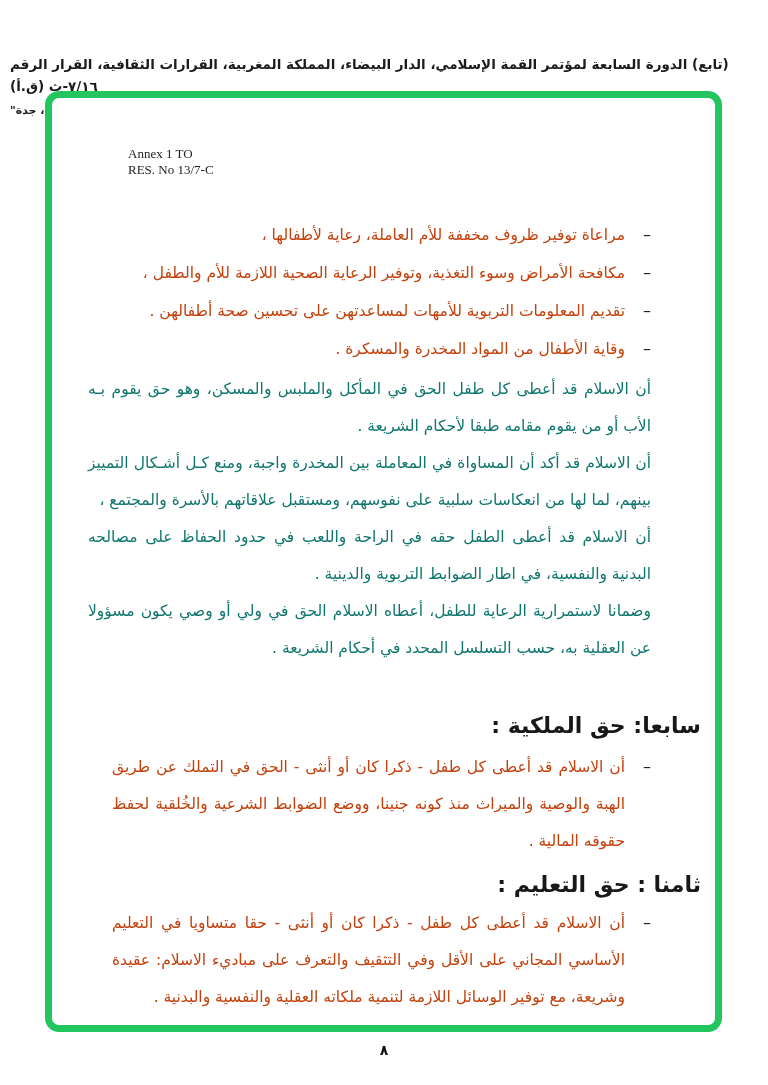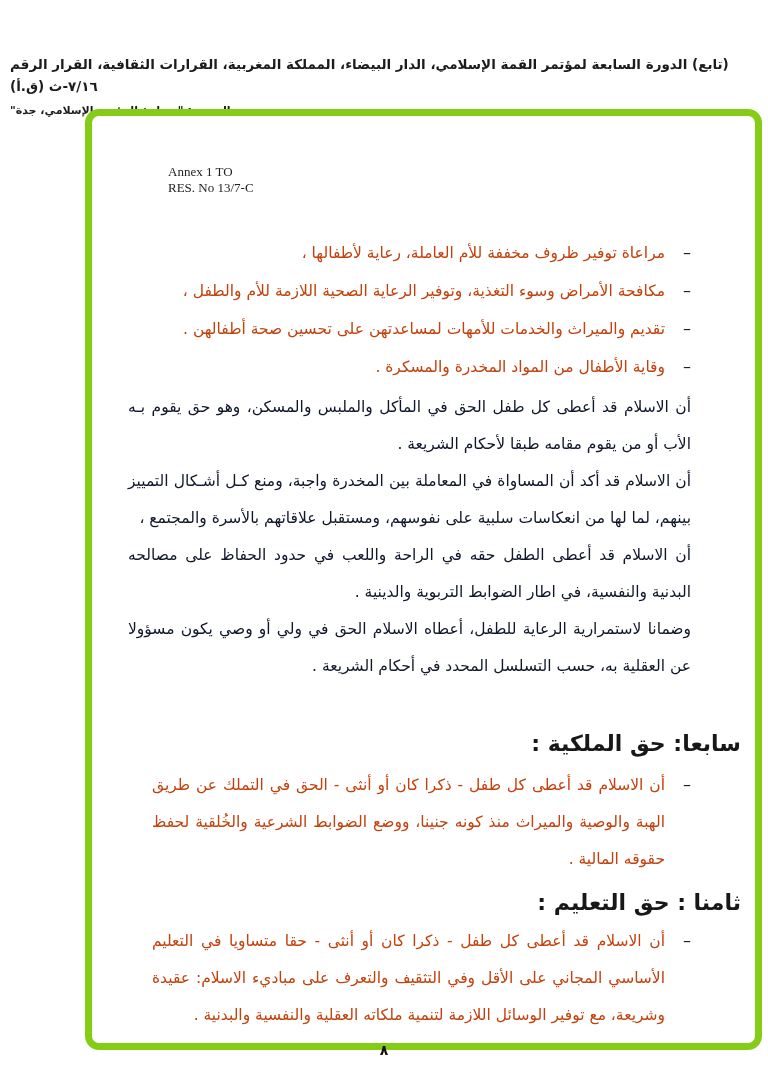--- a/index.html
+++ b/index.html
@@ -31,26 +31,25 @@
   .top-header .line2 {
     font-size: 11px;
     font-weight: bold;
     margin-top: 6px;
     line-height: 16px;
   }
 
   
   .green-frame {
     position: absolute;
-    left: 45px; top: 109px;
+    left: 45px; top: 91px;
     width: 677px; height: 941px;
-    border: 7px solid #84cc16;
+    border: 7px solid #22c55e;
     border-radius: 14px;
     background: #ffffff;
-    margin-left: 40px;
   }
 
   
   .annex {
     position: absolute;
     left: 76px; top: 48px;
     direction: ltr;
     font-family: "Liberation Serif", "DejaVu Serif", serif;
     font-size: 13px;
     line-height: 16px;
@@ -80,21 +79,21 @@
 
   .paras {
     position: absolute;
     top: 273px; right: 64px; left: 36px;
     direction: rtl;
     text-align: justify;
   }
   .paras p {
     font-size: 15.5px;
     line-height: 37px;
-    color: #0f172a;
+    color: #0f766e;
   }
 
   .section-heading {
     position: absolute;
     right: 14px;
     direction: rtl;
     font-size: 22px;
     font-weight: bold;
     color: #181818;
   }
@@ -143,21 +142,21 @@
       <div class="bullet-row">
         <span class="dash">–</span>
         <span class="bullet-text">مراعاة توفير ظروف مخففة للأم العاملة، رعاية لأطفالها ،</span>
       </div>
       <div class="bullet-row">
         <span class="dash">–</span>
         <span class="bullet-text">مكافحة الأمراض وسوء التغذية، وتوفير الرعاية الصحية اللازمة للأم والطفل ،</span>
       </div>
       <div class="bullet-row">
         <span class="dash">–</span>
-        <span class="bullet-text">تقديم والميراث والخدمات للأمهات لمساعدتهن على تحسين صحة أطفالهن .</span>
+        <span class="bullet-text">تقديم المعلومات التربوية للأمهات لمساعدتهن على تحسين صحة أطفالهن .</span>
       </div>
       <div class="bullet-row">
         <span class="dash">–</span>
         <span class="bullet-text">وقاية الأطفال من المواد المخدرة والمسكرة .</span>
       </div>
     </div>
 
     <div class="paras">
       <p>أن الاسلام قد أعطى كل طفل الحق في المأكل والملبس والمسكن، وهو حق يقوم بـه الأب أو من يقوم مقامه طبقا لأحكام الشريعة .</p>
       <p>أن الاسلام قد أكد أن المساواة في المعاملة بين المخدرة واجبة، ومنع كـل أشـكال التمييز بينهم، لما لها من انعكاسات سلبية على نفوسهم، ومستقبل علاقاتهم بالأسرة والمجتمع ،</p>

